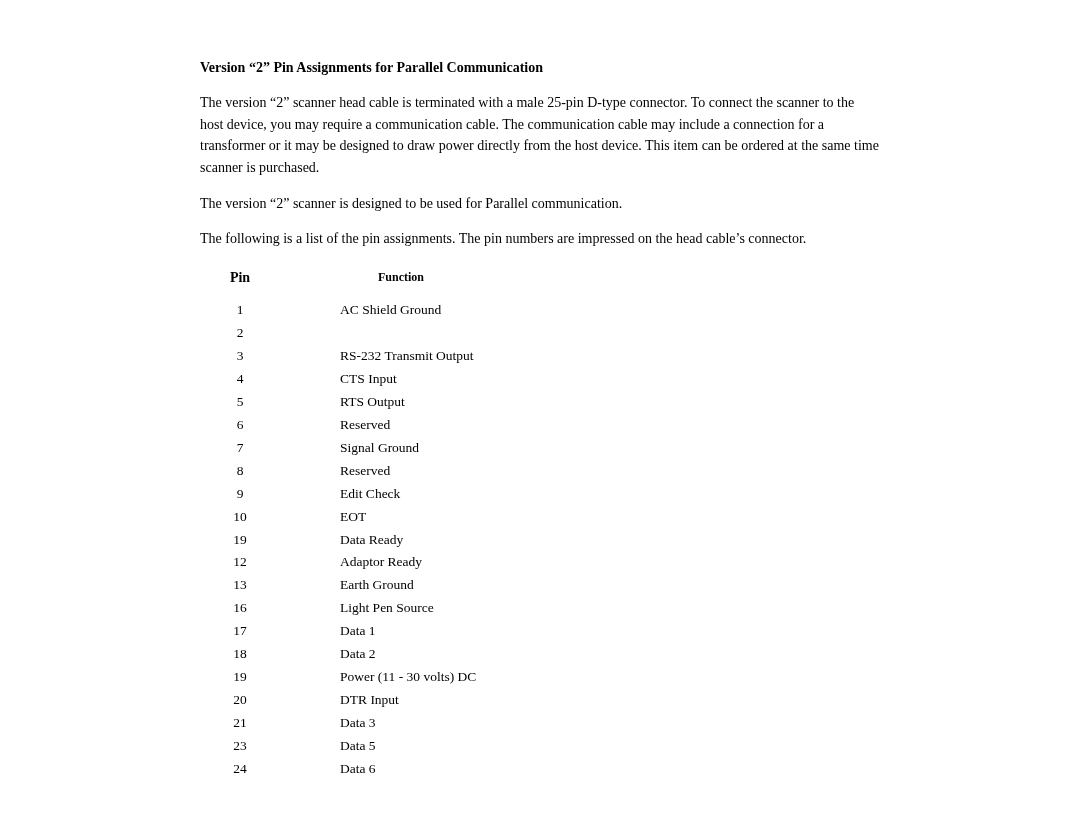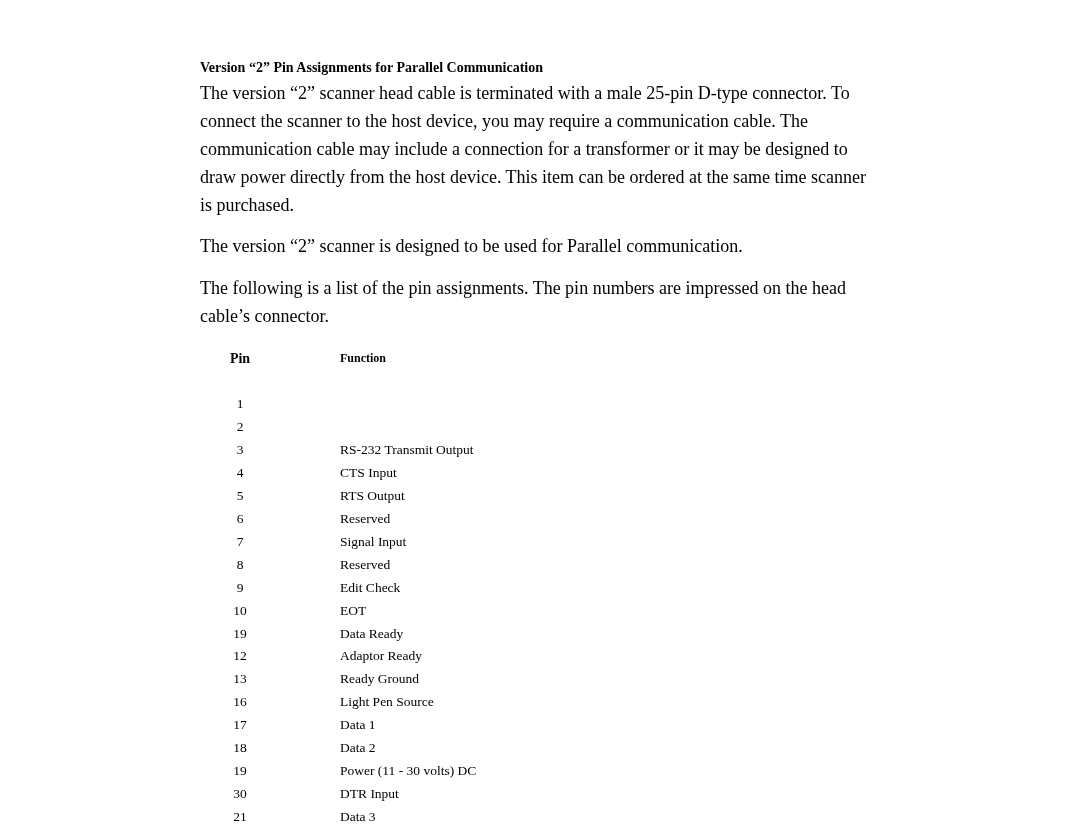--- a/index.html
+++ b/index.html
@@ -22,37 +22,38 @@
 
     .page {
       width: 680px;
       padding: 60px 0;
       position: relative;
     }
 
     .section-title {
       font-weight: bold;
       font-size: 14px;
-      margin-bottom: 4px;
+      margin-bottom: 16px;
     }
 
     .body-text {
-      font-size: 18px;
+      font-size: 14px;
       line-height: 1.55;
       margin-bottom: 14px;
     }
 
     .pin-table {
       margin-top: 20px;
       width: 100%;
     }
 
     .pin-table-header {
       display: flex;
-      margin-bottom: 26px;
+      margin-bottom: 13px;
+      gap: 38px;
     }
 
     .col-pin {
       width: 80px;
       text-align: center;
       font-weight: bold;
       font-size: 14px;
     }
 
     .col-function {
@@ -90,20 +91,21 @@
 
   <div class="pin-table">
     <div class="pin-table-header">
       <div class="col-pin">Pin</div>
       <div class="col-function">Function</div>
     </div>
 
     <div id="pin-rows-container">
         <div class="pin-row">
           <div class="pin-num">1</div>
+          <div class="pin-func">AC Shield Ground</div>
         </div>
         <div class="pin-row">
           <div class="pin-num">2</div>
         </div>
         <div class="pin-row">
           <div class="pin-num">3</div>
           <div class="pin-func">RS-232 Transmit Output</div>
         </div>
         <div class="pin-row">
           <div class="pin-num">4</div>
@@ -112,21 +114,21 @@
         <div class="pin-row">
           <div class="pin-num">5</div>
           <div class="pin-func">RTS Output</div>
         </div>
         <div class="pin-row">
           <div class="pin-num">6</div>
           <div class="pin-func">Reserved</div>
         </div>
         <div class="pin-row">
           <div class="pin-num">7</div>
-          <div class="pin-func">Signal Input</div>
+          <div class="pin-func">Signal Ground</div>
         </div>
         <div class="pin-row">
           <div class="pin-num">8</div>
           <div class="pin-func">Reserved</div>
         </div>
         <div class="pin-row">
           <div class="pin-num">9</div>
           <div class="pin-func">Edit Check</div>
         </div>
         <div class="pin-row">
@@ -136,40 +138,40 @@
         <div class="pin-row">
           <div class="pin-num">19</div>
           <div class="pin-func">Data Ready</div>
         </div>
         <div class="pin-row">
           <div class="pin-num">12</div>
           <div class="pin-func">Adaptor Ready</div>
         </div>
         <div class="pin-row">
           <div class="pin-num">13</div>
-          <div class="pin-func">Ready Ground</div>
+          <div class="pin-func">Earth Ground</div>
         </div>
         <div class="pin-row">
           <div class="pin-num">16</div>
           <div class="pin-func">Light Pen Source</div>
         </div>
         <div class="pin-row">
           <div class="pin-num">17</div>
           <div class="pin-func">Data 1</div>
         </div>
         <div class="pin-row">
           <div class="pin-num">18</div>
           <div class="pin-func">Data 2</div>
         </div>
         <div class="pin-row">
           <div class="pin-num">19</div>
           <div class="pin-func">Power (11 - 30 volts) DC</div>
         </div>
         <div class="pin-row">
-          <div class="pin-num">30</div>
+          <div class="pin-num">20</div>
           <div class="pin-func">DTR Input</div>
         </div>
         <div class="pin-row">
           <div class="pin-num">21</div>
           <div class="pin-func">Data 3</div>
         </div>
         <div class="pin-row">
           <div class="pin-num">23</div>
           <div class="pin-func">Data 5</div>
         </div>

